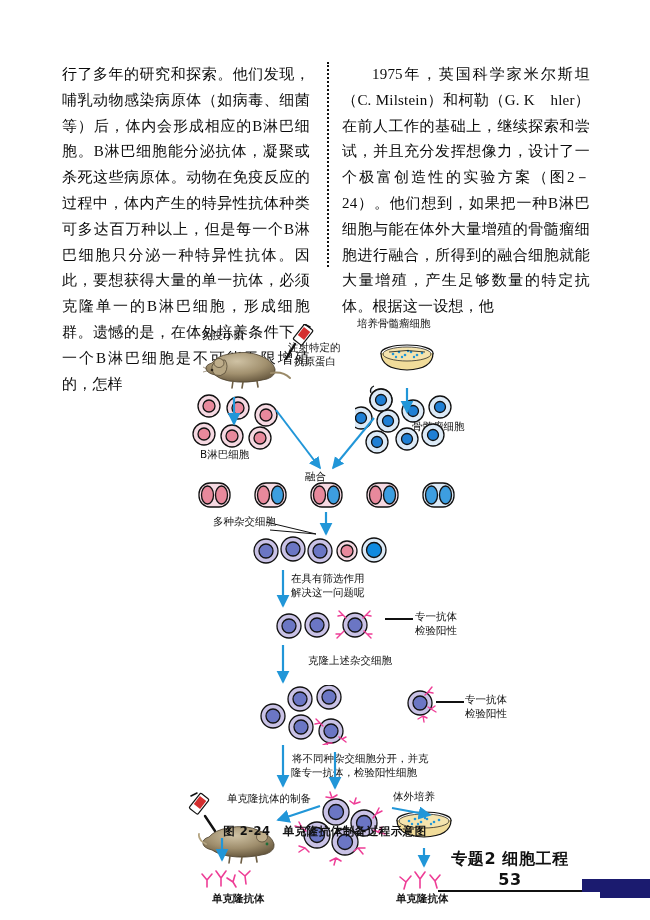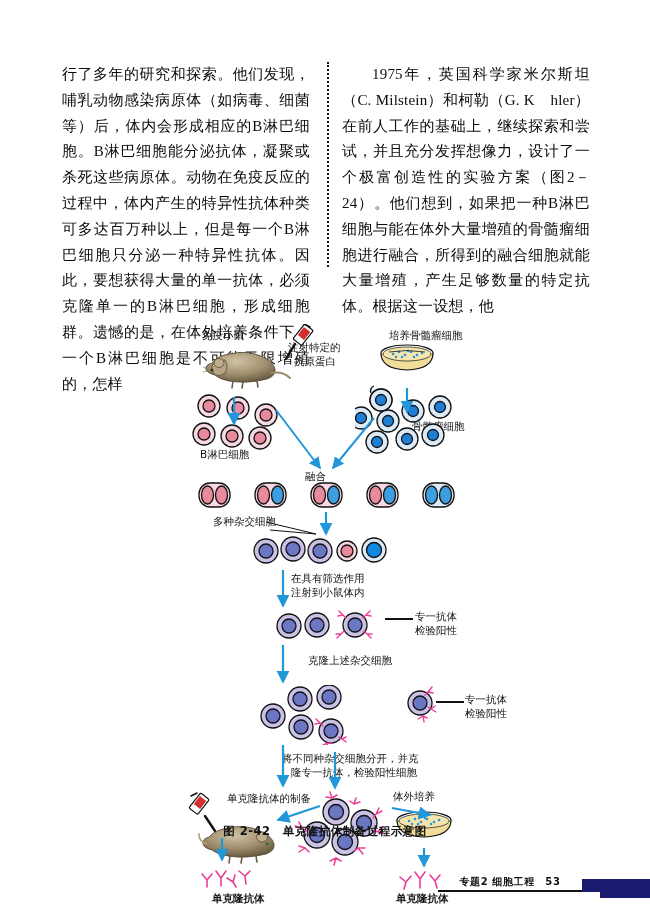--- a/index.html
+++ b/index.html
@@ -63,21 +63,21 @@
 
   
   .footer{
     position:absolute;left:0;bottom:22px;width:650px;height:26px;
   }
   .footer .rule{
     position:absolute;left:438px;bottom:6px;width:144px;height:2px;background:#111;
   }
   .footer .ftext{
     position:absolute;left:438px;bottom:9px;width:144px;
-    text-align:center;font-size:10px;font-weight:bold;color:#111;
+    text-align:center;font-size:16px;font-weight:bold;color:#111;
     letter-spacing:.6px;
   }
   .footer .navy{
     position:absolute;right:0;bottom:6px;width:68px;height:13px;background:#1b1b6f;
   }
   .footer .navy2{
     position:absolute;right:0;bottom:0px;width:50px;height:6px;background:#1b1b6f;
   }
 </style>
 </head>
@@ -95,21 +95,21 @@
       <p class="indent">1975年，英国科学家米尔斯坦（C. Milstein）和柯勒（G. K　hler）在前人工作的基础上，继续探索和尝试，并且充分发挥想像力，设计了一个极富创造性的实验方案（图2－24）。他们想到，如果把一种B淋巴细胞与能在体外大量增殖的骨髓瘤细胞进行融合，所得到的融合细胞就能大量增殖，产生足够数量的特定抗体。根据这一设想，他</p>
     </div>
   </div>
   <div class="divider"></div>
 
   <div class="figure">
 
     <div class="fig-label" style="left:202px;top:29px;">免疫小鼠</div>
     <div class="fig-label" style="left:288px;top:41px;">注射特定的</div>
     <div class="fig-label" style="left:294px;top:55px;text-align:right;">抗原蛋白</div>
-    <div class="fig-label" style="left:357px;top:29px;margin-left:32px;">培养骨髓瘤细胞</div>
+    <div class="fig-label" style="left:357px;top:17px;">培养骨髓瘤细胞</div>
 
     <div class="mouse" style="left:203px;top:45px;width:90px;height:44px;">
       <svg width="90" height="44" viewBox="0 0 90 44">
         <defs>
           <radialGradient id="mg1" cx="45%" cy="30%" r="70%">
             <stop offset="0%" stop-color="#cfc2a4"></stop>
             <stop offset="60%" stop-color="#a2916f"></stop>
             <stop offset="100%" stop-color="#6d5e44"></stop>
           </radialGradient>
         </defs>
@@ -283,21 +283,21 @@
             </g>
           <g>
               <circle cx="121" cy="14" r="12" fill="#dceaf7"></circle>
               <circle cx="121" cy="14" r="7.5" fill="#0f8ae0"></circle>
             </g>
         </g>
       </svg>
     </div>
 
     <div class="fig-label" style="left:291px;top:272px;">在具有筛选作用</div>
-    <div class="fig-label" style="left:291px;top:286px;">注射到小鼠体内</div>
+    <div class="fig-label" style="left:291px;top:286px;">解决这一问题呢</div>
 
     <div style="position:absolute;left:275px;top:310px;width:110px;height:30px;">
       <svg width="110" height="30" viewBox="0 0 110 30">
         <g stroke="#111" stroke-width="1.3">
           <g>
               <circle cx="14" cy="16" r="12" fill="#c9c2e6"></circle>
               <circle cx="14" cy="16" r="7" fill="#6b76c4"></circle>
             </g>
           <g>
               <circle cx="42" cy="15" r="12" fill="#c9c2e6"></circle>
@@ -364,21 +364,21 @@
           <path d="M30 9 l4 -5 M30 9 l5 1 M30 9 l-3 3"></path>
           <path d="M33 26 l5 3 M33 26 l4 -3 M33 26 l-3 -2"></path>
           <path d="M25 33 l1 6 M25 33 l-5 3 M25 33 l4 2"></path>
         </g>
       </svg>
     </div>
     <div style="position:absolute;left:436px;top:401px;width:28px;height:2px;background:#111;"></div>
     <div class="fig-label" style="left:465px;top:393px;">专一抗体</div>
     <div class="fig-label" style="left:465px;top:407px;">检验阳性</div>
 
-    <div class="fig-label" style="left:282px;top:452px;font-family:Liberation Serif, serif;">将不同种杂交细胞分开，并克</div>
+    <div class="fig-label" style="left:292px;top:452px;font-family:Liberation Serif, serif;">将不同种杂交细胞分开，并克</div>
     <div class="fig-label" style="left:291px;top:466px;">隆专一抗体，检验阳性细胞</div>
 
     <div class="fig-label" style="left:227px;top:492px;">单克隆抗体的制备</div>
     <div class="fig-label" style="left:393px;top:490px;">体外培养</div>
 
     <div style="position:absolute;left:292px;top:490px;width:100px;height:80px;">
       <svg width="100" height="80" viewBox="0 0 100 80">
         <g stroke="#111" stroke-width="1.3">
           <g>
               <circle cx="44" cy="22" r="13" fill="#c9c2e6"></circle>
@@ -513,21 +513,21 @@
 
     <line x1="320" y1="806" x2="278" y2="820" stroke="#2196d8" stroke-width="2.2" marker-end="url(#ah)"></line>
 
     <line x1="392" y1="808" x2="430" y2="815" stroke="#2196d8" stroke-width="2.2" marker-end="url(#ah)"></line>
 
     <line x1="222" y1="838" x2="222" y2="860" stroke="#2196d8" stroke-width="2.2" marker-end="url(#ah)"></line>
 
     <line x1="424" y1="848" x2="424" y2="866" stroke="#2196d8" stroke-width="2.2" marker-end="url(#ah)"></line>
   </svg>
 
-  <div class="caption">图 2-42　单克隆抗体制备过程示意图</div>
+  <div class="caption">图 2-24　单克隆抗体制备过程示意图</div>
 
   <div class="footer">
     <div class="ftext">专题2 细胞工程　53</div>
     <div class="rule"></div>
     <div class="navy"></div>
     <div class="navy2"></div>
   </div>
 
 </div>
 

